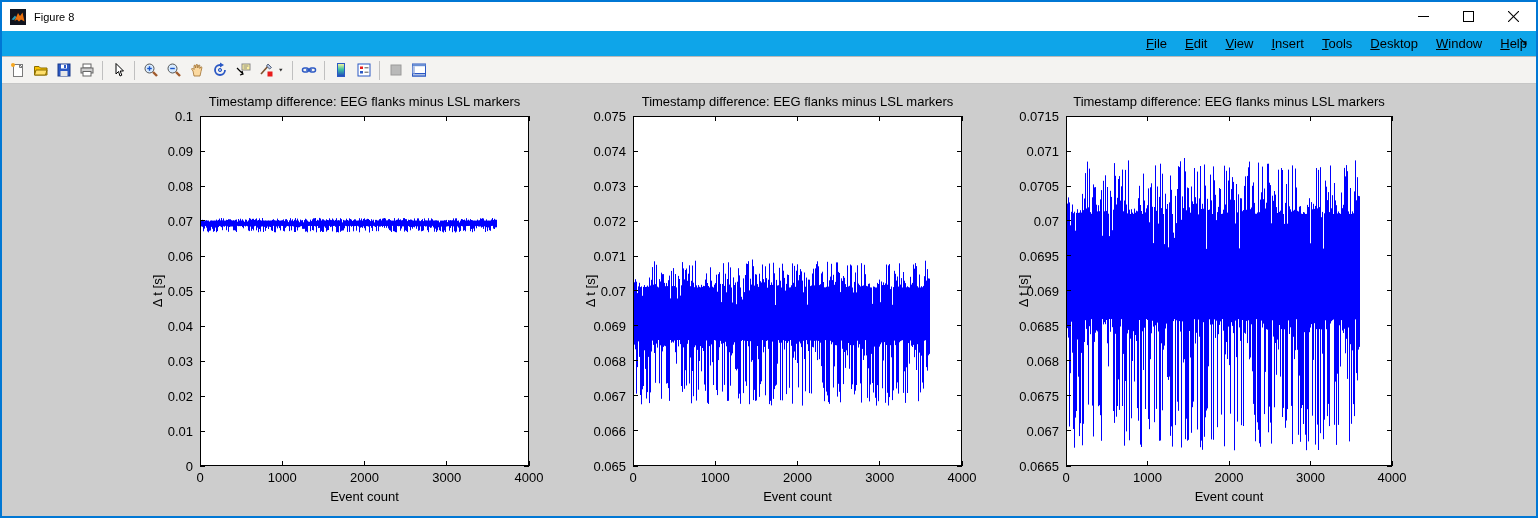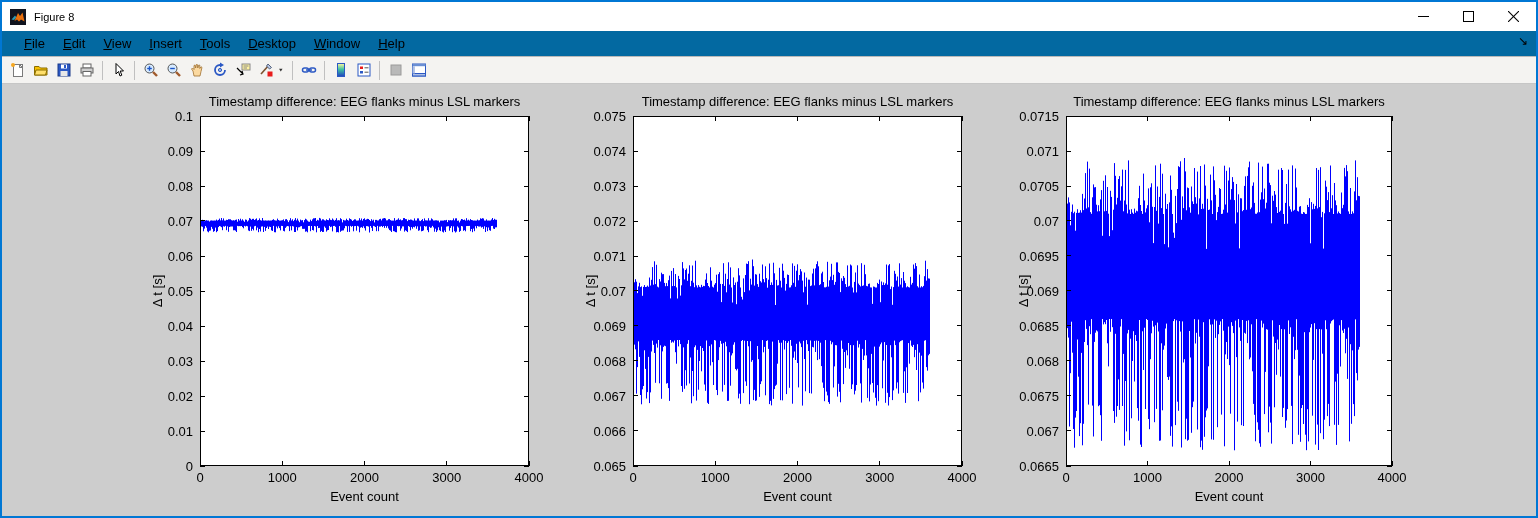--- a/index.html
+++ b/index.html
@@ -8,22 +8,22 @@
     width:1538px; height:518px; border:2px solid #0077d4; background:#fff;
     position:relative; overflow:hidden;
   }
   
   .titlebar { height:29px; background:#ffffff; display:flex; align-items:center; }
   .app-icon { width:16px; height:16px; margin-left:8px; flex:0 0 auto; }
   .title-text { margin-left:8px; font-size:11px; color:#000; }
   .titlebar-spacer { flex:1; }
   .win-btn { width:45px; height:29px; display:flex; align-items:center; justify-content:center; }
   
-  .menubar { height:26px; background:#0369a1; display:flex; align-items:center; padding-left:13px;
-             border-bottom:1px solid #b9b9b9; position:relative; }
+  .menubar { height:26px; background:#0ea5e9; display:flex; align-items:center; padding-left:4px;
+             border-bottom:1px solid #b9b9b9; position:relative;justify-content:flex-end; }
   .menu-item { font-size:13px; color:#000; padding:4px 9px; cursor:default; }
   .menu-item u { text-decoration:underline; }
   .dock-arrow { position:absolute; right:8px; top:3px; font-size:12px; color:#000; }
   
   .toolbar { height:27px; background:#f4f3f1; display:flex; align-items:center; padding-left:4px;
              border-bottom:1px solid #c6c6c6; }
   .tb-btn { width:23px; height:23px; display:flex; align-items:center; justify-content:center; border:1px solid transparent; }
   .tb-sep { width:1px; height:19px; background:#c0c0c0; margin:0 4px; }
   .tb-dd { width:11px; height:23px; display:flex; align-items:center; justify-content:center; font-size:7px; color:#333; }
   

